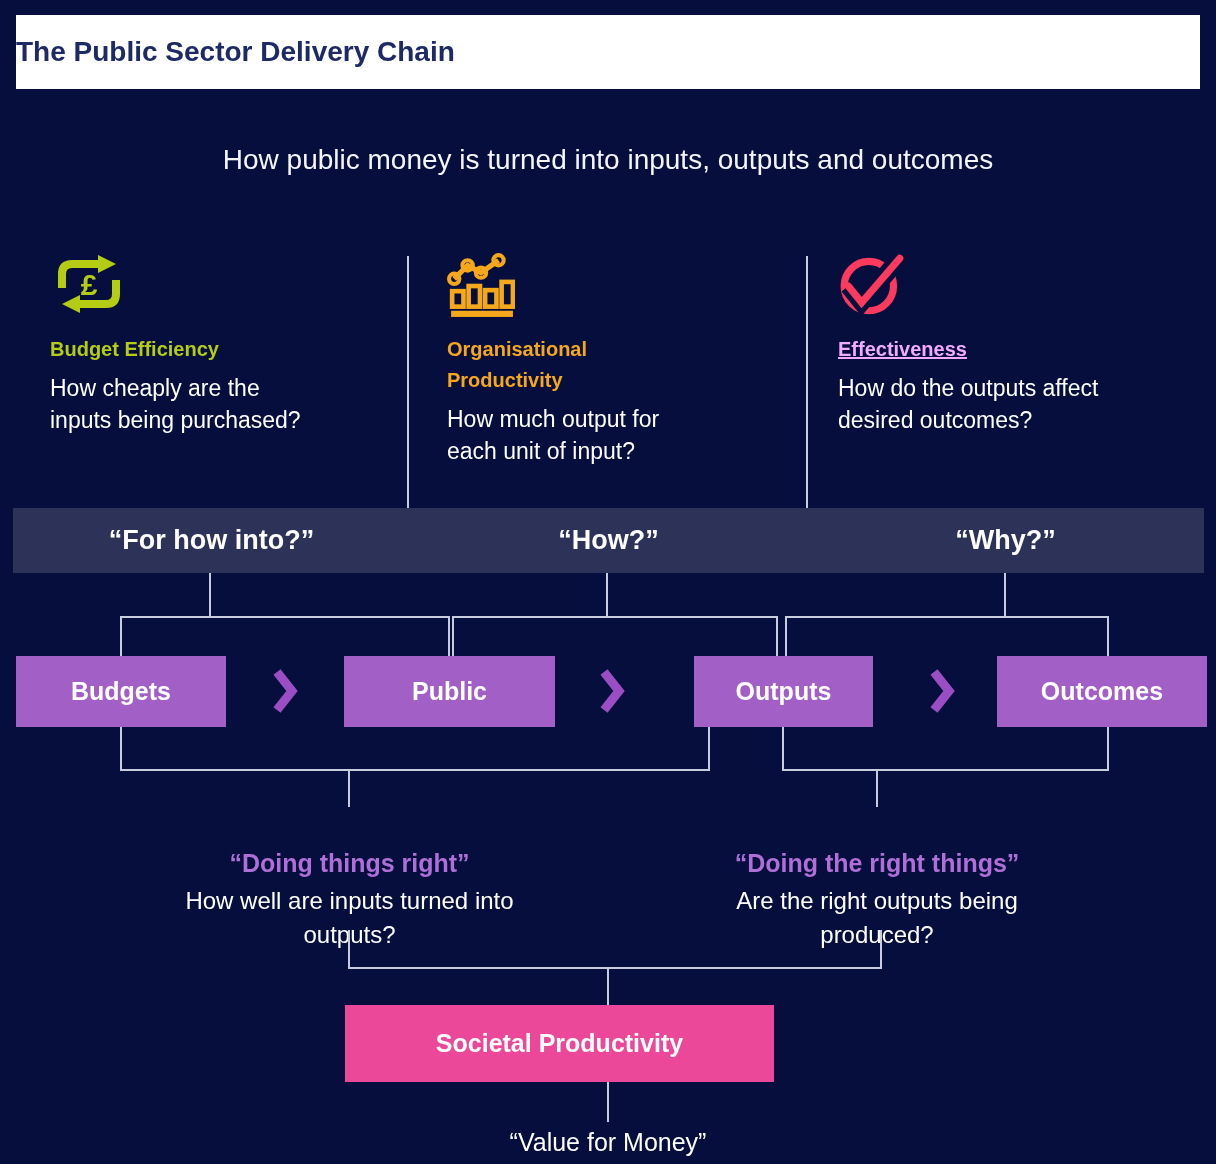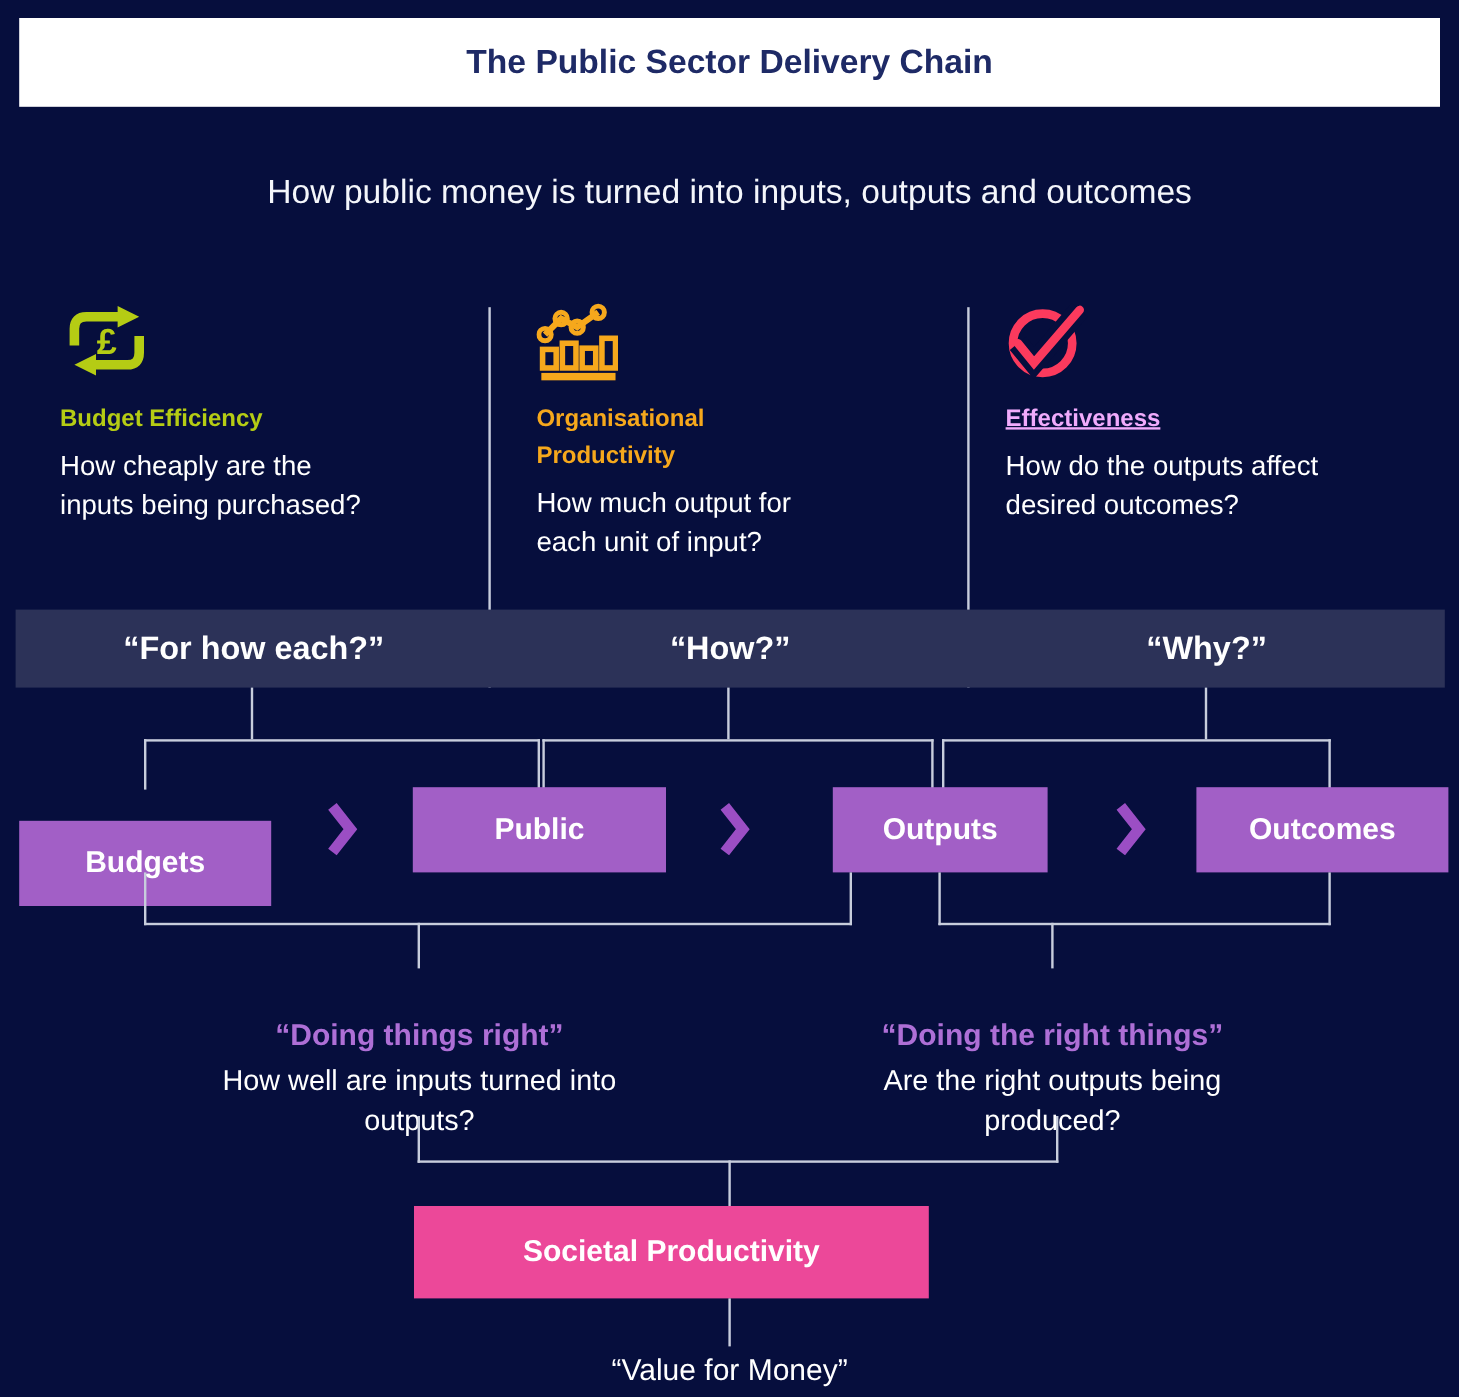--- a/index.html
+++ b/index.html
@@ -4,21 +4,21 @@
 <style>
   html,body { margin:0; padding:0; background:#060e3d; }
   .stage {
     position:relative; width:1216px; height:1164px;
     background:#060e3d; overflow:hidden;
     font-family:"Liberation Sans", sans-serif;
   }
   
   .header {
     position:absolute; left:16px; top:15px; width:1184px; height:74px;
-    background:#ffffff; display:flex; align-items:center; justify-content:center;
+    background:#ffffff; display:flex; align-items:center; justify-content:flex-start;
   }
   .header-title { font-size:28px; font-weight:bold; color:#1e2a66; }
   .subtitle {
     position:absolute; left:0; top:144px; width:1216px; text-align:center;
     color:#f4f6fb; font-size:28px;
   }
   
   .divider { position:absolute; top:256px; width:2px; height:317px; background:#c7cddc; }
   .divider-1 { left:407px; } .divider-2 { left:806px; }
   .col { position:absolute; top:252px; }
@@ -59,21 +59,21 @@
   #bb2-drop { left:876px; top:769px; height:38px; }
   #fb { left:348px; top:930px; width:530px; height:37px; }
   #fb-drop { left:607px; top:967px; height:38px; }
   #societal-drop { left:607px; top:1082px; height:40px; }
   
   .stage-box {
     position:absolute; top:656px; height:71px; background:#a25fc6;
     color:#ffffff; font-weight:bold; font-size:25px;
     display:flex; align-items:center; justify-content:center;
   }
-  #box-budgets  { left:16px;  width:210px;margin-top:28px; }
+  #box-budgets  { left:16px;  width:210px; }
   #box-inputs   { left:344px; width:211px; }
   #box-outputs  { left:694px; width:179px; }
   #box-outcomes { left:997px; width:210px; }
   .chevron { position:absolute; top:668px; width:26px; height:46px; }
   #chev-1 { left:272px; } #chev-2 { left:599px; } #chev-3 { left:929px; }
   
   .annotation { position:absolute; top:818px; text-align:center;margin-top:31px; }
   #ann-left  { left:152px; width:395px; }
   #ann-right { left:687px; width:380px; }
   .annotation-title { color:#ae6fd6; font-weight:bold; font-size:25px; margin-bottom:6px; }
@@ -141,21 +141,21 @@
         <circle cx="30" cy="33" r="24" fill="none" stroke="#fb3a5d" stroke-width="7"></circle>
         <path d="M10 33 L23 49 L60 6" fill="none" stroke="#060e3d" stroke-width="17"></path>
         <path d="M10 33 L23 49 L60 6" fill="none" stroke="#fb3a5d" stroke-width="7" stroke-linecap="round"></path>
       </svg>
     </div>
     <div class="col-heading">Effectiveness</div>
     <div class="col-desc">How do the outputs affect desired outcomes?</div>
   </div>
 
   <div class="band">
-    <div class="band-cell">“For how each?”</div>
+    <div class="band-cell">“For how into?”</div>
     <div class="band-cell">“How?”</div>
     <div class="band-cell">“Why?”</div>
   </div>
 
   <div class="vline" id="drop-q1"></div>
   <div class="vline" id="drop-q2"></div>
   <div class="vline" id="drop-q3"></div>
   <div class="bracket-down" id="tb1"></div>
   <div class="bracket-down" id="tb2"></div>
   <div class="bracket-down" id="tb3"></div>

